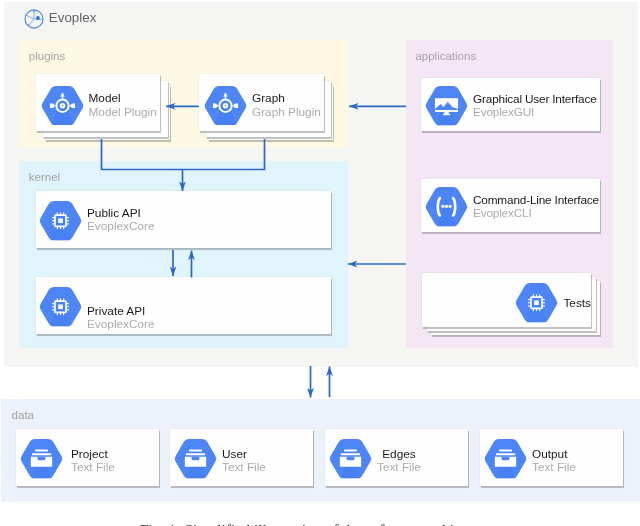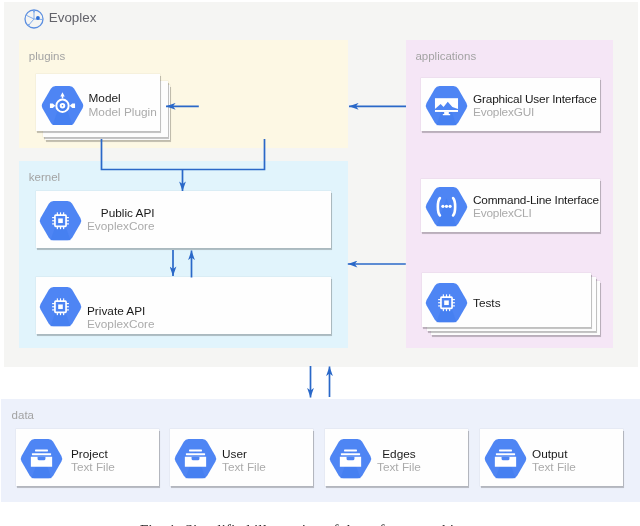--- a/index.html
+++ b/index.html
@@ -147,27 +147,42 @@
             <use href="#ic-compass"></use>
           </svg>
         <span class="cardtext" style="margin-left:5px;margin-top:6px;">
           <span class="t1">Model</span>
           <span class="t2">Model Plugin</span>
         </span>
       </div>
     </div>
   </div>
 
+  <div class="abs" style="left:199px;top:73.6px;width:124.5px;height:57.4px;">
+    <div class="shadowcard abs" style="left:9px;top:11px;width:125px;height:55px;"></div>
+    <div class="shadowcard abs" style="left:7px;top:7.5px;width:125px;height:55.5px;"></div>
+    <div class="card abs" style="left:0;top:0;width:124.5px;height:57.4px;">
+      <div class="cardrow" style="padding-left:4px;">
+        <svg class="ico" width="43" height="39.5" viewBox="0 0 41 37.5">
+            <use href="#ic-compass"></use>
+          </svg>
+        <span class="cardtext" style="margin-left:5px;margin-top:6px;">
+          <span class="t1">Graph</span>
+          <span class="t2">Graph Plugin</span>
+        </span>
+      </div>
+    </div>
+  </div>
 
   <div class="card kcard abs" style="left:36px;top:191px;width:295px;height:57px;">
     <div class="cardrow" style="padding-left:4px;">
       <svg class="ico" width="43" height="39.5" viewBox="0 0 41 37.5">
           <use href="#ic-chip"></use>
         </svg>
-      <span class="cardtext" style="margin-left:5px;text-align:right;">
+      <span class="cardtext" style="margin-left:5px;">
         <span class="t1">Public API</span>
         <span class="t2">EvoplexCore</span>
       </span>
     </div>
   </div>
 
   <div class="card kcard abs" style="left:36px;top:277px;width:295px;height:57px;">
     <div class="cardrow" style="padding-left:4px;">
       <svg class="ico" width="43" height="39.5" viewBox="0 0 41 37.5">
           <use href="#ic-chip"></use>
@@ -200,21 +215,21 @@
         <span class="t1">Command-Line Interface</span>
         <span class="t2">EvoplexCLI</span>
       </span>
     </div>
   </div>
 
   <div class="abs" style="left:422px;top:273px;width:169px;height:54px;">
     <div class="shadowcard abs" style="left:9px;top:8px;width:169px;height:54px;"></div>
     <div class="shadowcard abs" style="left:5px;top:4px;width:169px;height:54px;"></div>
     <div class="card tcard abs" style="left:0;top:0;width:169px;height:54px;">
-      <div class="cardrow" style="padding-left:4px;">
+      <div class="cardrow" style="padding-left:4px;justify-content:flex-end;">
         <svg class="ico" width="43" height="39.5" viewBox="0 0 41 37.5">
             <use href="#ic-chip"></use>
           </svg>
         <span class="cardtext" style="margin-left:5px;margin-top:6px;">
           <span class="t1">Tests</span>
         </span>
       </div>
     </div>
   </div>
 

